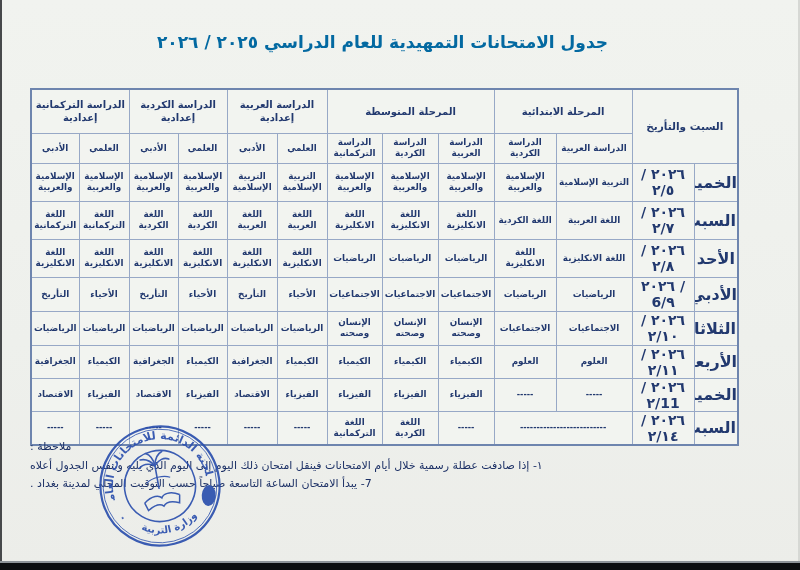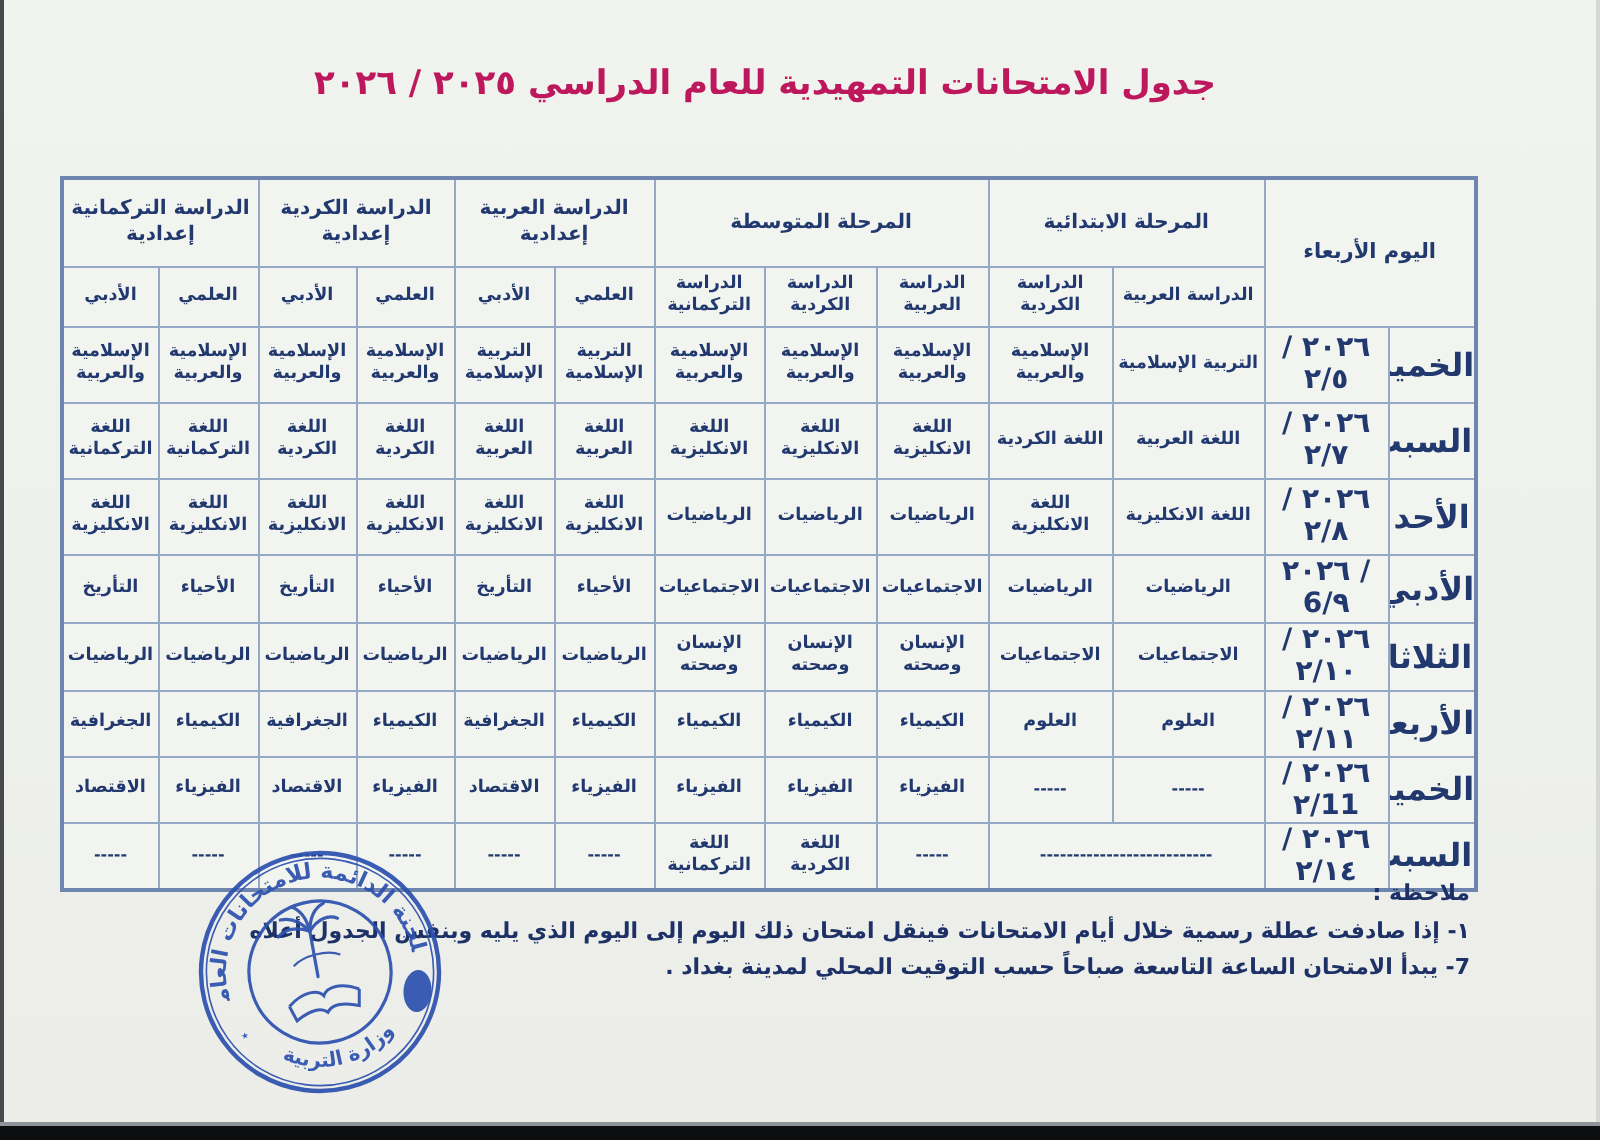--- a/index.html
+++ b/index.html
@@ -5,21 +5,21 @@
   html,body{margin:0;padding:0;}
   body{
     width:800px;height:570px;overflow:hidden;position:relative;
     background:linear-gradient(180deg,#f1f3ef 0%,#eef0ec 60%,#ecede9 100%);
     font-family:"DejaVu Sans",sans-serif;
   }
   .page{position:absolute;inset:0;}
   .page-title{
     position:absolute;top:32px;left:30px;width:705px;
     direction:rtl;text-align:center;
-    font-size:17px;font-weight:bold;color:#be185d;letter-spacing:.2px;
+    font-size:17px;font-weight:bold;color:#0369a1;letter-spacing:.2px;
   }
   table.schedule{
     position:absolute;top:88px;left:30px;width:707px;
     table-layout:fixed;border-collapse:collapse;
     background:#f2f4f0;
     border:2px solid #6e85ae;
     direction:rtl;
   }
   .schedule th,.schedule td{
     border:1px solid #97a8c6;
@@ -33,22 +33,22 @@
   tbody tr:nth-child(n+6){height:28px}
   .th-daydate{font-size:10.5px}
   .th-group{font-size:10px;white-space:pre-line;line-height:1.35}
   .th-sub{font-size:8.8px;line-height:1.25}
   .td-subj{font-size:8.8px;line-height:1.25}
   .td-day{font-size:16px}
   .td-date{font-size:14px;direction:ltr}
   .td-dash{font-size:8px;letter-spacing:0}
   .notes{
     position:absolute;top:438px;left:30px;width:705px;
-    direction:rtl;text-align:right;
-    color:#1d3166;font-size:11px;font-weight:bold;line-height:1.62;
+    direction:rtl;text-align:left;
+    color:#1d3166;font-size:11px;font-weight:normal;line-height:1.62;
   }
   .notes-heading{margin-bottom:1px}
   .stamp{position:absolute;left:88px;top:414px;opacity:.93;pointer-events:none}
   .edge-left{position:absolute;left:0;top:0;width:2px;height:570px;background:#47494b}
   .edge-right{position:absolute;right:0;top:0;width:2px;height:570px;background:#d6d8d4}
   .edge-bottom-line{position:absolute;left:0;bottom:7px;width:800px;height:2px;background:#8e9499}
   .edge-bottom{position:absolute;left:0;bottom:0;width:800px;height:7px;background:#0c0e10}
 </style>
 </head>
 <body>
@@ -68,21 +68,21 @@
         <col style="width:55px">
       <col style="width:50px">
         <col style="width:50px">
       <col style="width:49px">
         <col style="width:49px">
       <col style="width:50px">
         <col style="width:48px">
     </colgroup>
     <thead id="schedule-head">
         <tr class="r1">
-          <th class="th-daydate" colspan="2" rowspan="2">اليوم الأربعاء</th>
+          <th class="th-daydate" colspan="2" rowspan="2">السبت والتأريخ</th>
           <th class="th-group" colspan="2">المرحلة الابتدائية</th>
           <th class="th-group" colspan="3">المرحلة المتوسطة</th>
           <th class="th-group" colspan="2">الدراسة العربية
 إعدادية</th>
           <th class="th-group" colspan="2">الدراسة الكردية
 إعدادية</th>
           <th class="th-group" colspan="2">الدراسة التركمانية
 إعدادية</th>
         </tr>
         <tr class="r2">

